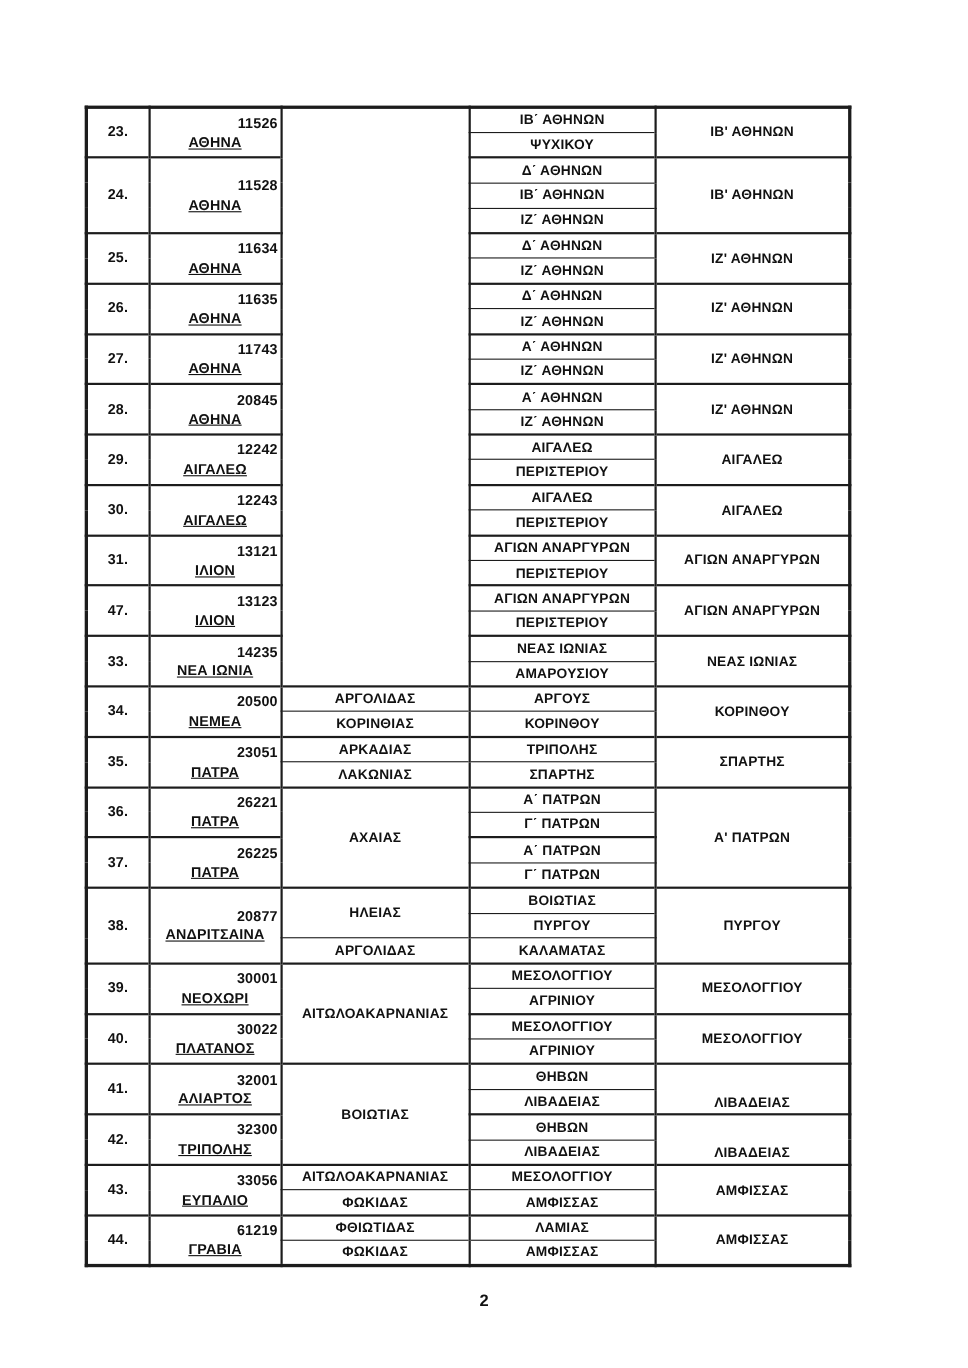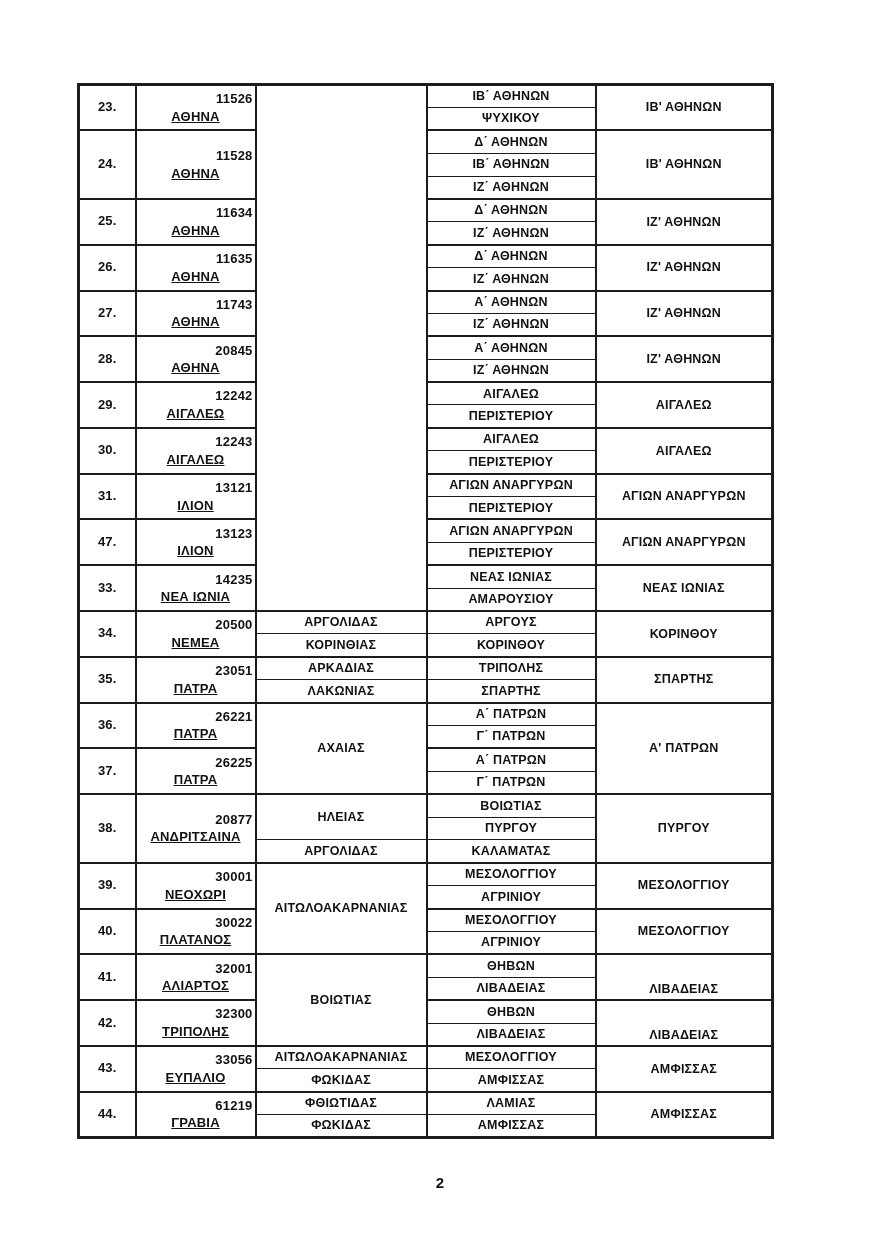--- a/index.html
+++ b/index.html
@@ -12,21 +12,21 @@
     width: 880px;
     height: 1244px;
     background: #ffffff;
     font-family: "Liberation Sans", "DejaVu Sans", sans-serif;
     color: #111111;
     overflow: hidden;
   }
   #court-table {
     position: absolute;
     left: 77px;
-    top: 83px;
+    top: 96px;
     width: 694px;
     border-collapse: collapse;
     table-layout: fixed;
     border: 3px solid #1c1c1c;
   }
   #court-table tr { height: 22.9px; }
   #court-table td {
     border-left: 2px solid #1c1c1c;
     border-right: 2px solid #1c1c1c;
     border-top: 1px solid #1c1c1c;

